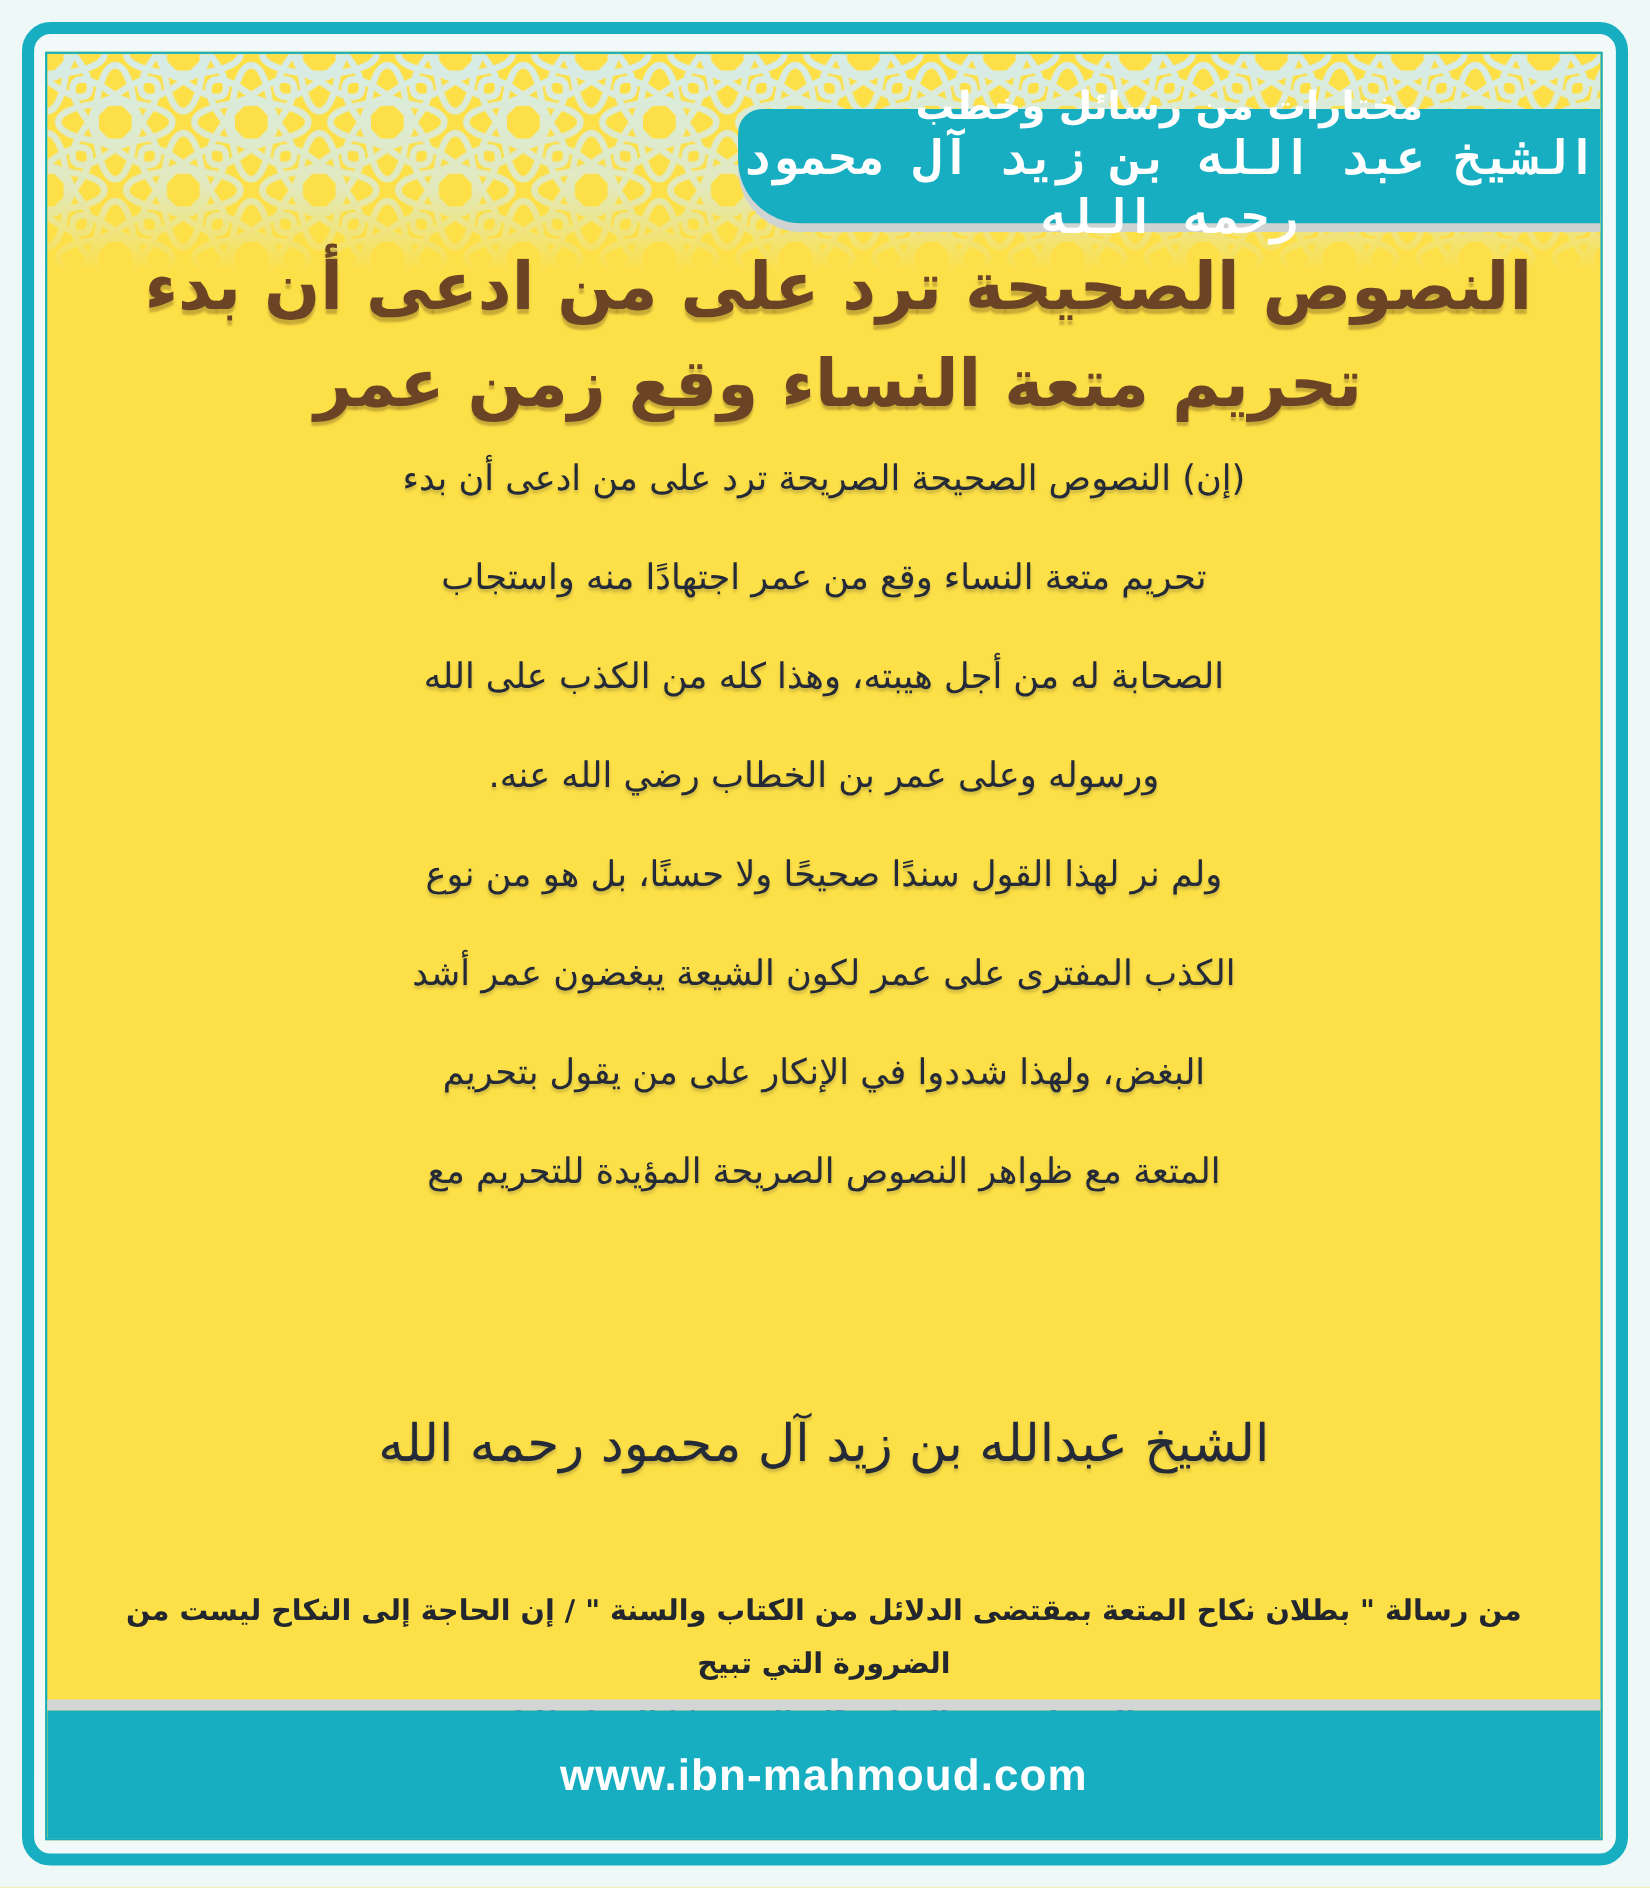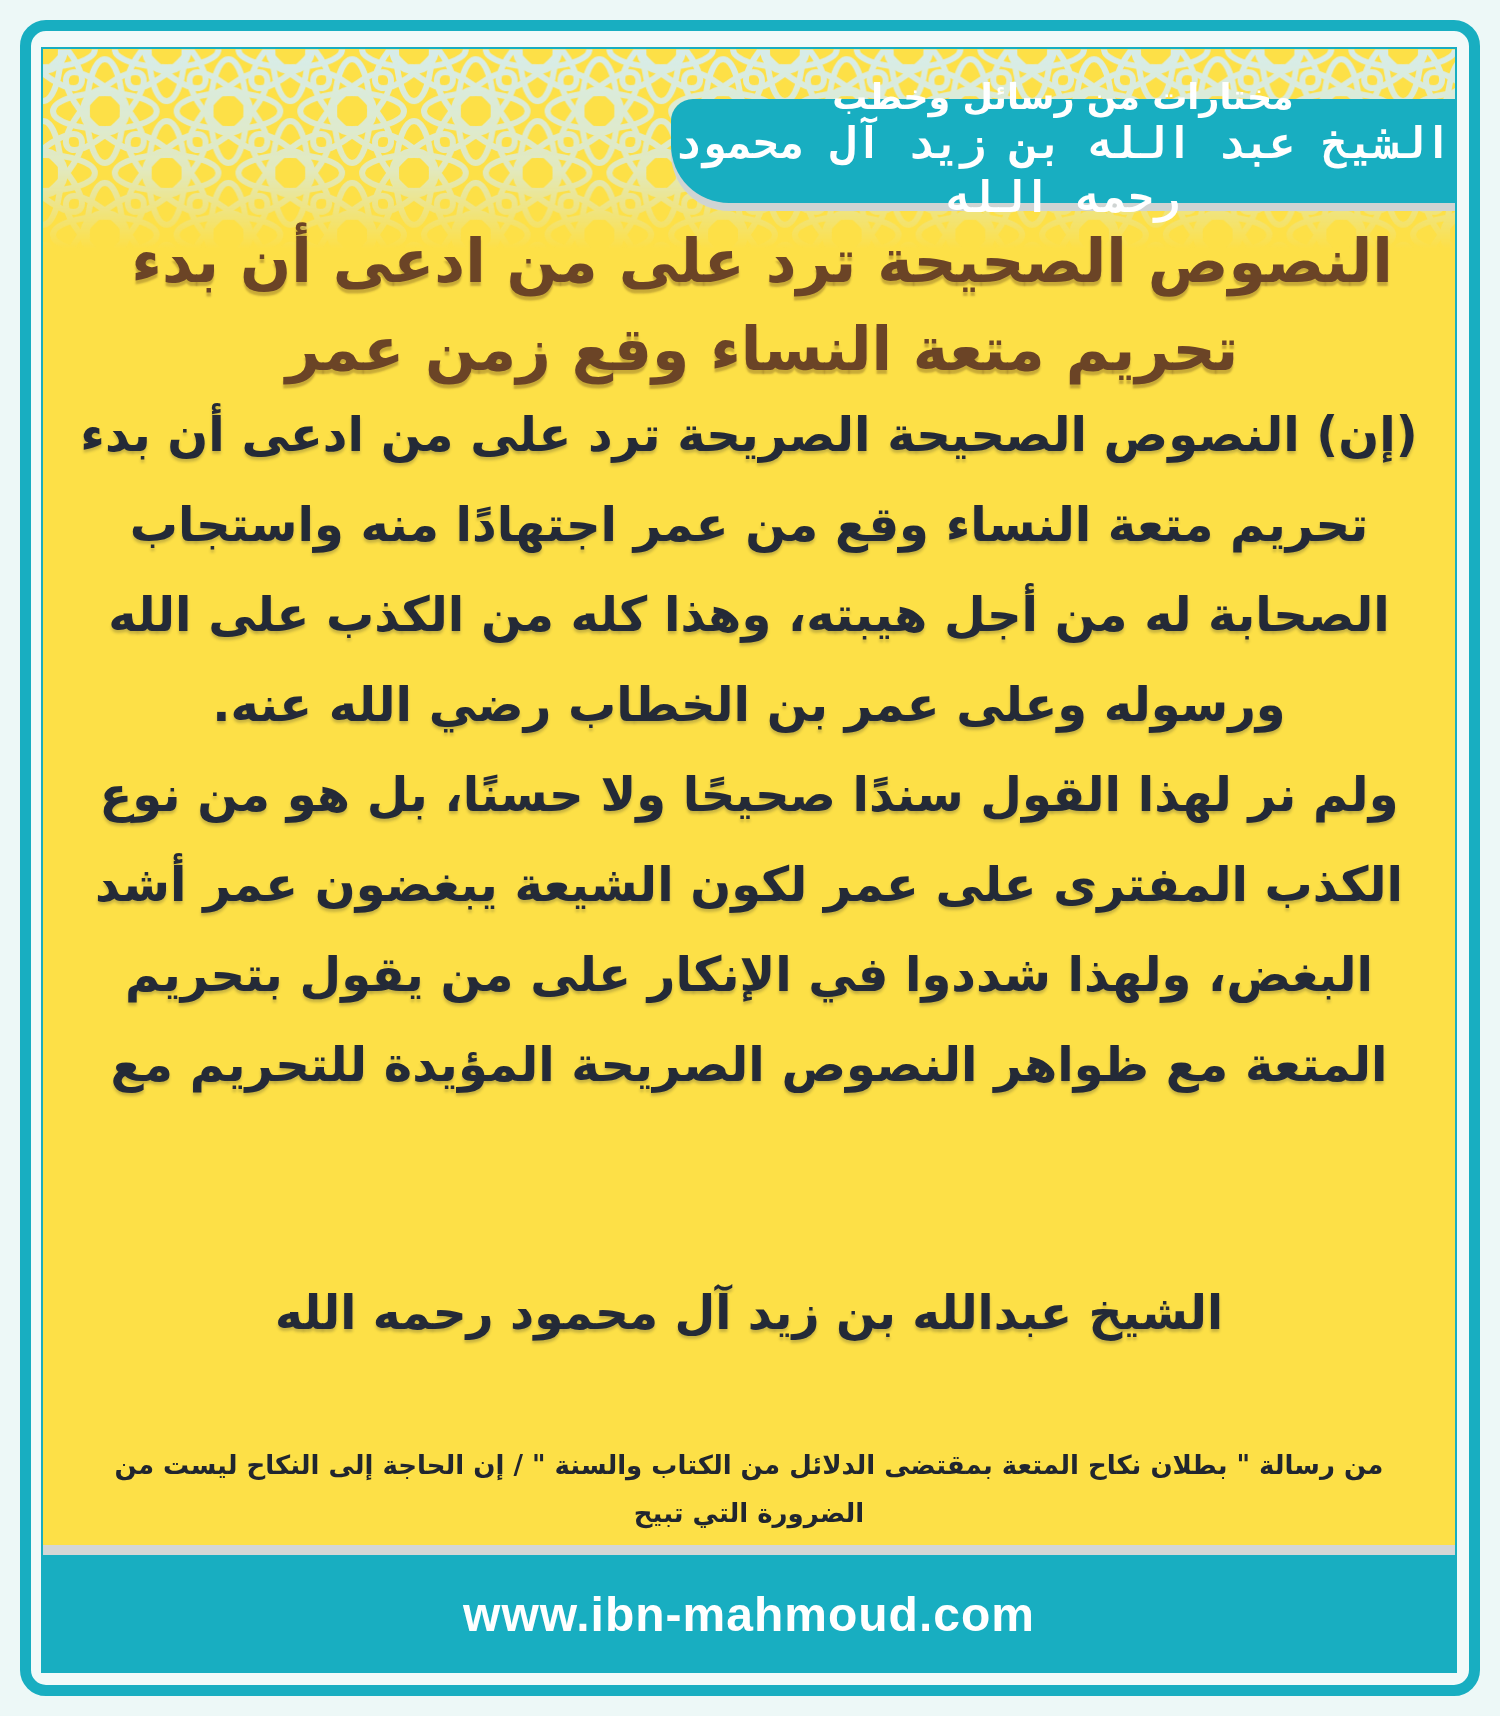--- a/index.html
+++ b/index.html
@@ -45,46 +45,46 @@
   .header-line2{font-size:43px;font-weight:bold;line-height:54px;font-family:Liberation Mono, monospace;}
   .title{
     position:absolute;top:168px;left:13px;width:100%;
     text-align:center;direction:rtl;
     color:#6b4426;font-weight:bold;font-size:60px;line-height:88px;
     text-shadow:0 4px 2px rgba(80,48,20,0.30);
   }
   .body-text{
     position:absolute;top:340px;left:0;width:100%;
     text-align:center;direction:rtl;
-    color:#242a37;font-weight:bold;font-size:48px;line-height:90px;
+    color:#242a37;font-weight:normal;font-size:32px;line-height:90px;
     text-shadow:0 3px 3px rgba(20,25,40,0.22);
   }
   .attribution{
     position:absolute;top:1236px;left:0;width:100%;
     text-align:center;direction:rtl;
-    color:#242a37;font-weight:bold;font-size:47px;
+    color:#242a37;font-weight:normal;font-size:47px;
     text-shadow:0 3px 3px rgba(20,25,40,0.22);
   }
   .source{
     position:absolute;top:1392px;left:0;width:100%;
     text-align:center;direction:rtl;
     color:#21262f;font-weight:bold;font-size:26px;line-height:48px;
     padding:0 40px;box-sizing:border-box;
   }
   .gray-strip{
     position:absolute;left:0;top:1496px;width:100%;height:10px;
     background:#d4d6d5;
   }
   .footer-band{
     position:absolute;left:0;top:1506px;width:100%;height:118px;
     background:#18aec1;
     display:flex;align-items:center;justify-content:center;
   }
   .footer-url{
-    color:#ffffff;font-weight:bold;font-size:48px;
+    color:#ffffff;font-weight:bold;font-size:40px;
     font-family:"Liberation Sans",sans-serif;
     letter-spacing:1px;
   }
 </style>
 </head>
 <body>
 
 <div class="canvas">
 
   <div class="frame"></div>

